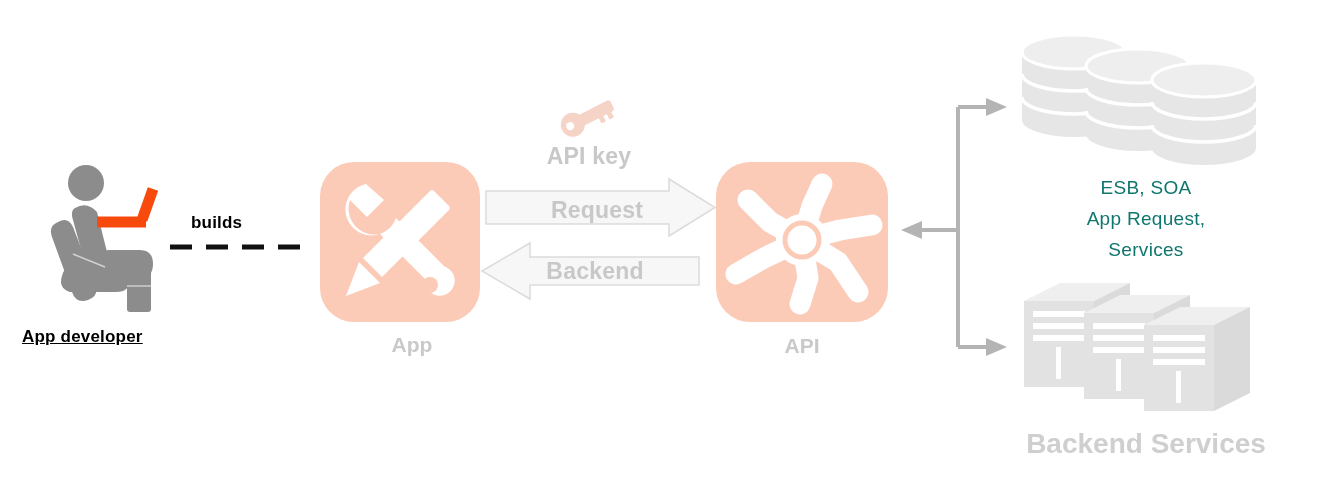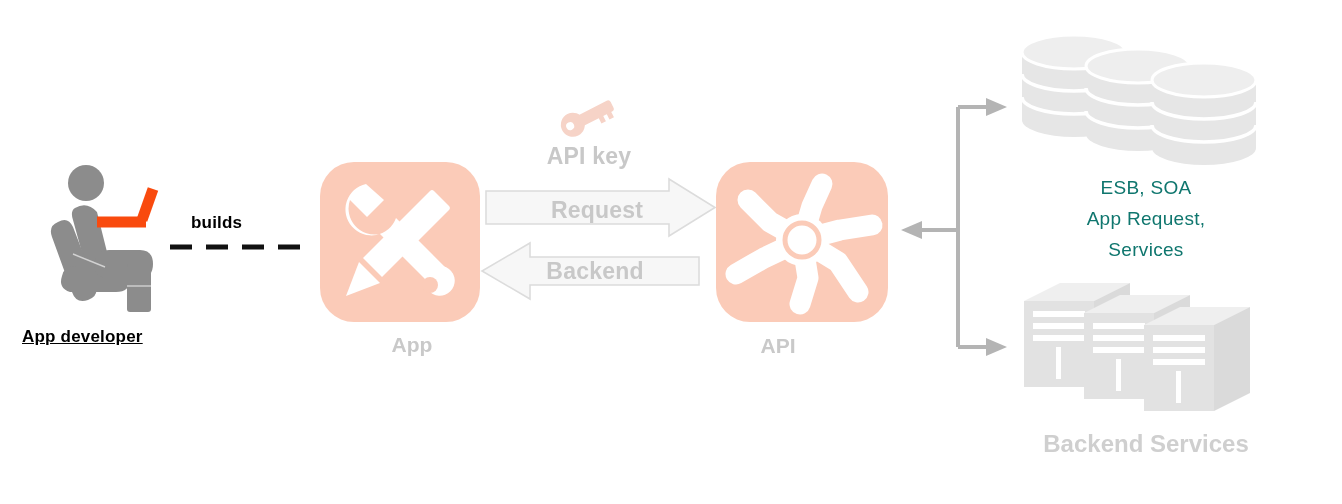--- a/index.html
+++ b/index.html
@@ -38,21 +38,21 @@
     white-space:nowrap;
   }
   .lbl-gray-big{
     font-size:19px;
     font-weight:normal;
     color:#0f766e;
     white-space:nowrap;
     letter-spacing:.3px;
   }
   .lbl-backend{
-    font-size:24px;
+    font-size:28px;
     font-weight:bold;
     color:#cfcfcf;
     white-space:nowrap;
     text-align:center;
     line-height:31px;
   }
   .centerx{transform:translateX(-50%);}
 
   
   .tile{
@@ -163,21 +163,21 @@
         <path d="M86 78 L48 96 L20 112"></path>
         <path d="M86 78 L54 60 L32 38"></path>
       </g>
 
       <circle cx="86" cy="78" r="26" fill="#ffffff"></circle>
 
       <circle cx="86" cy="78" r="17" fill="none" stroke="#fbcbb8" stroke-width="5"></circle>
     </svg>
   </div>
 
-  <div class="abs lbl-gray-sm centerx" style="left:778px;top:334px;">API</div>
+  <div class="abs lbl-gray-sm centerx" style="left:802px;top:334px;">API</div>
 
   <div class="abs" style="left:890px;top:92px;width:130px;height:270px;">
     <svg width="130" height="270" viewBox="0 0 130 270" aria-hidden="true">
       <g stroke="#b4b4b4" stroke-width="4" fill="none">
 
         <path d="M68 15 L68 255"></path>
 
         <path d="M68 15 L96 15"></path>
 
         <path d="M68 138 L32 138"></path>

